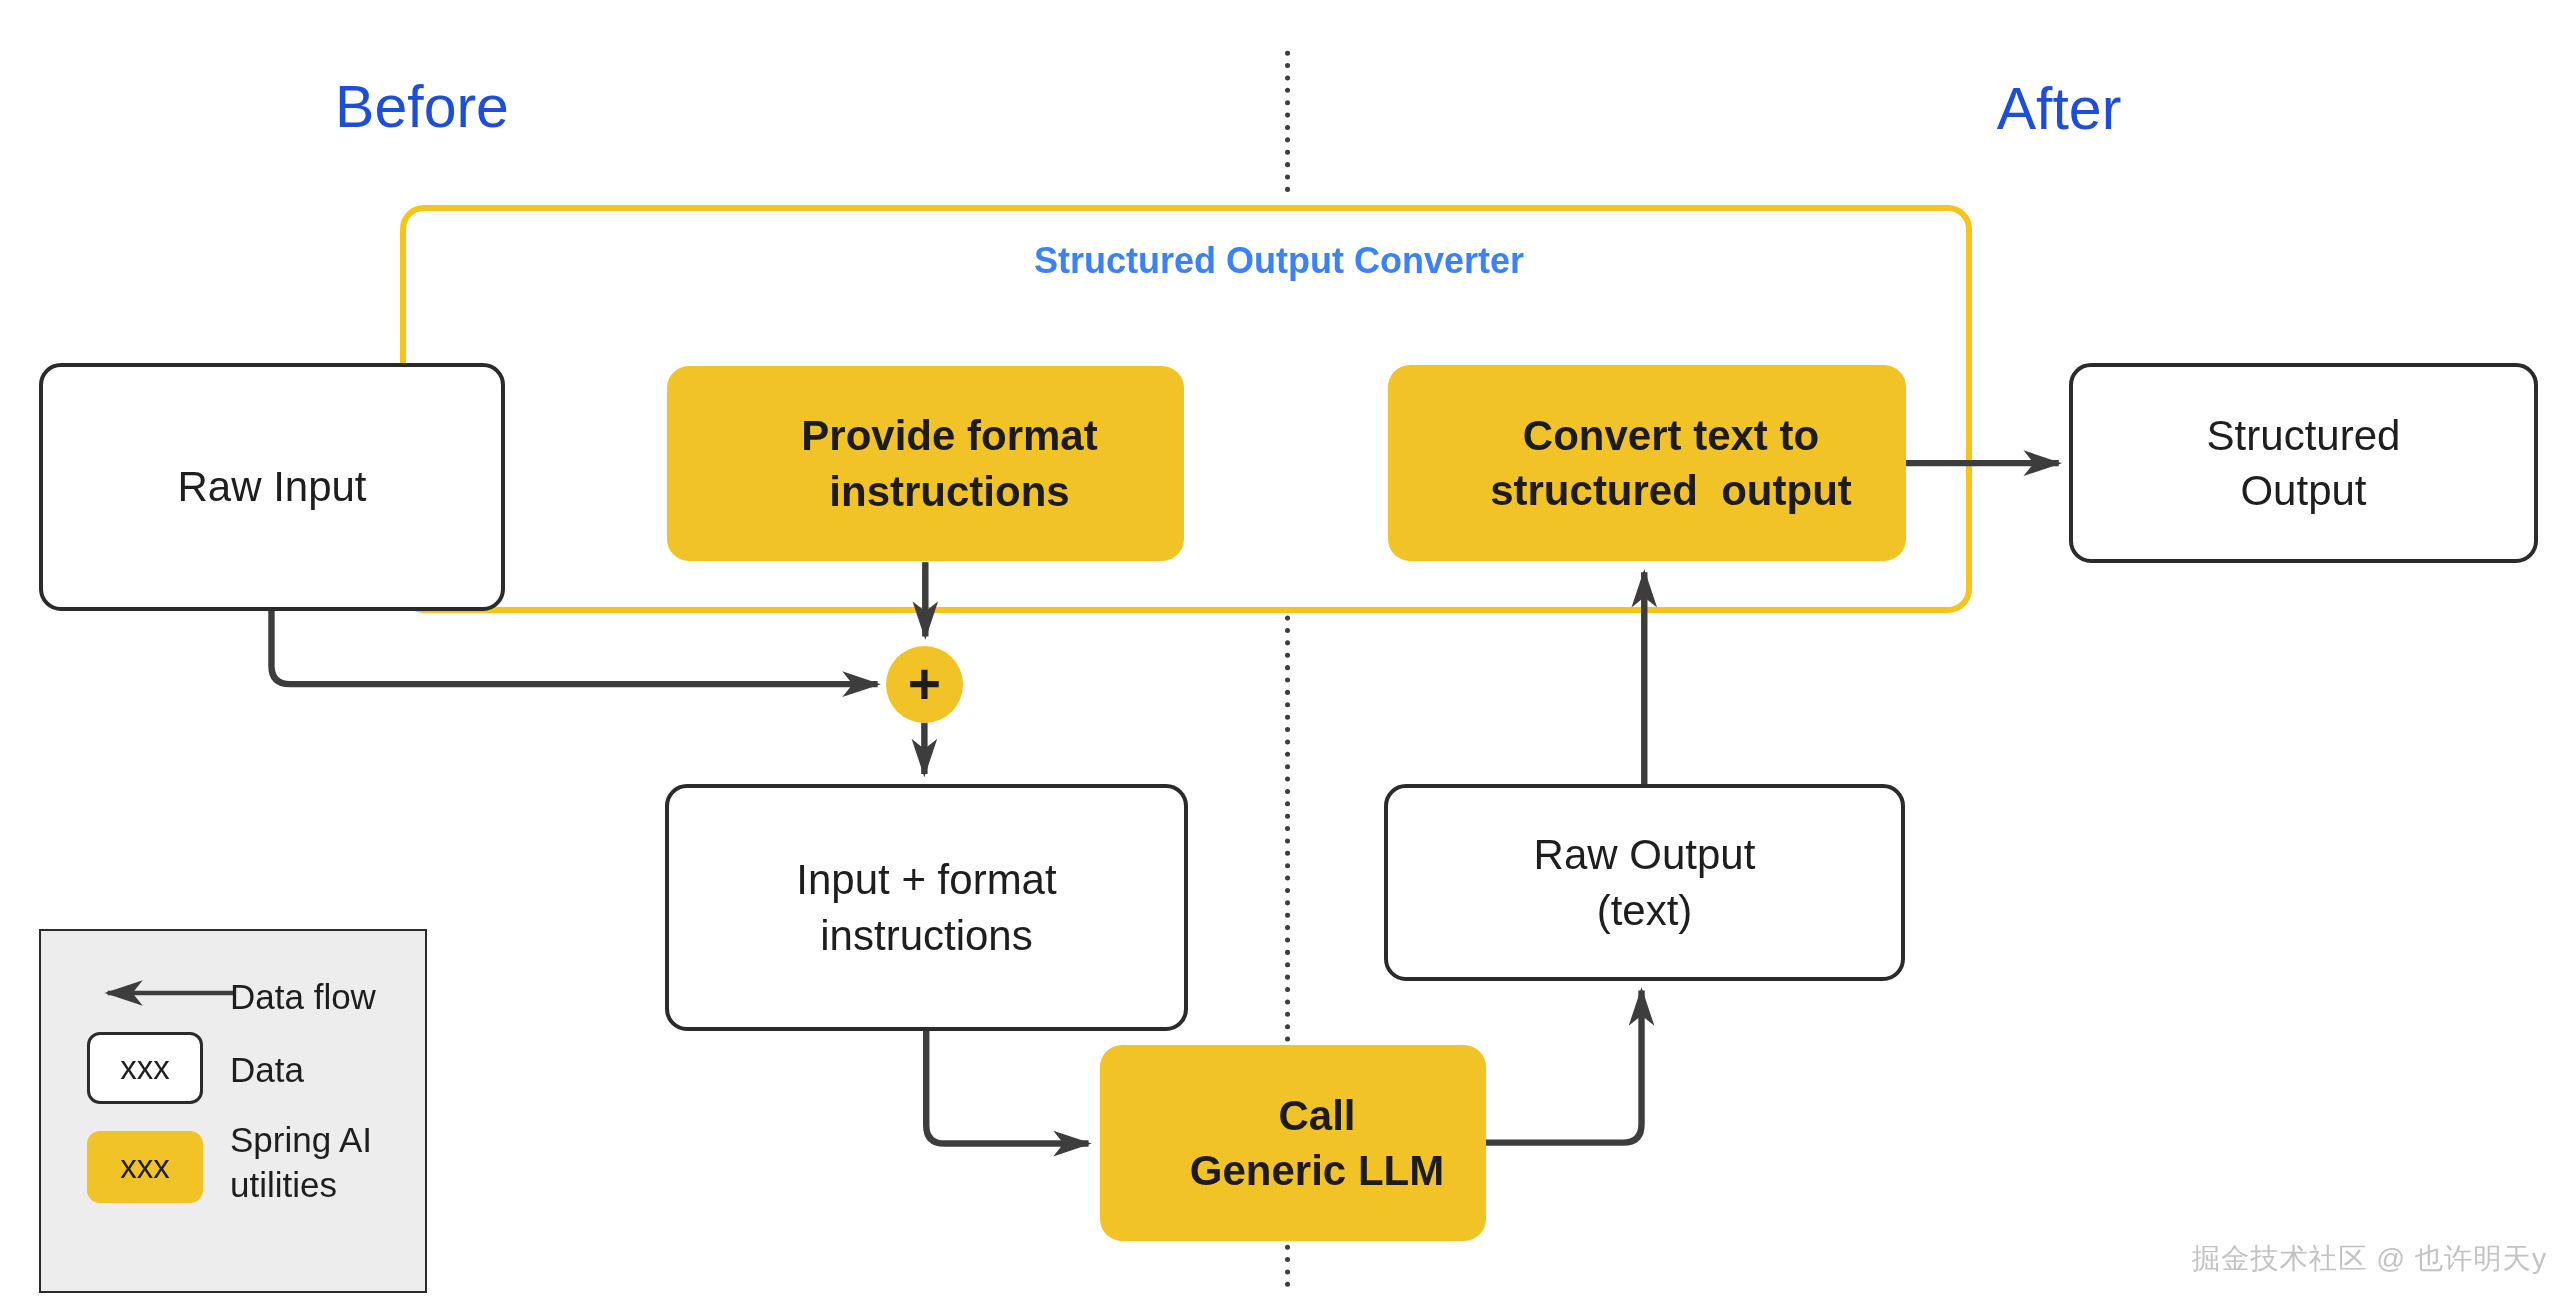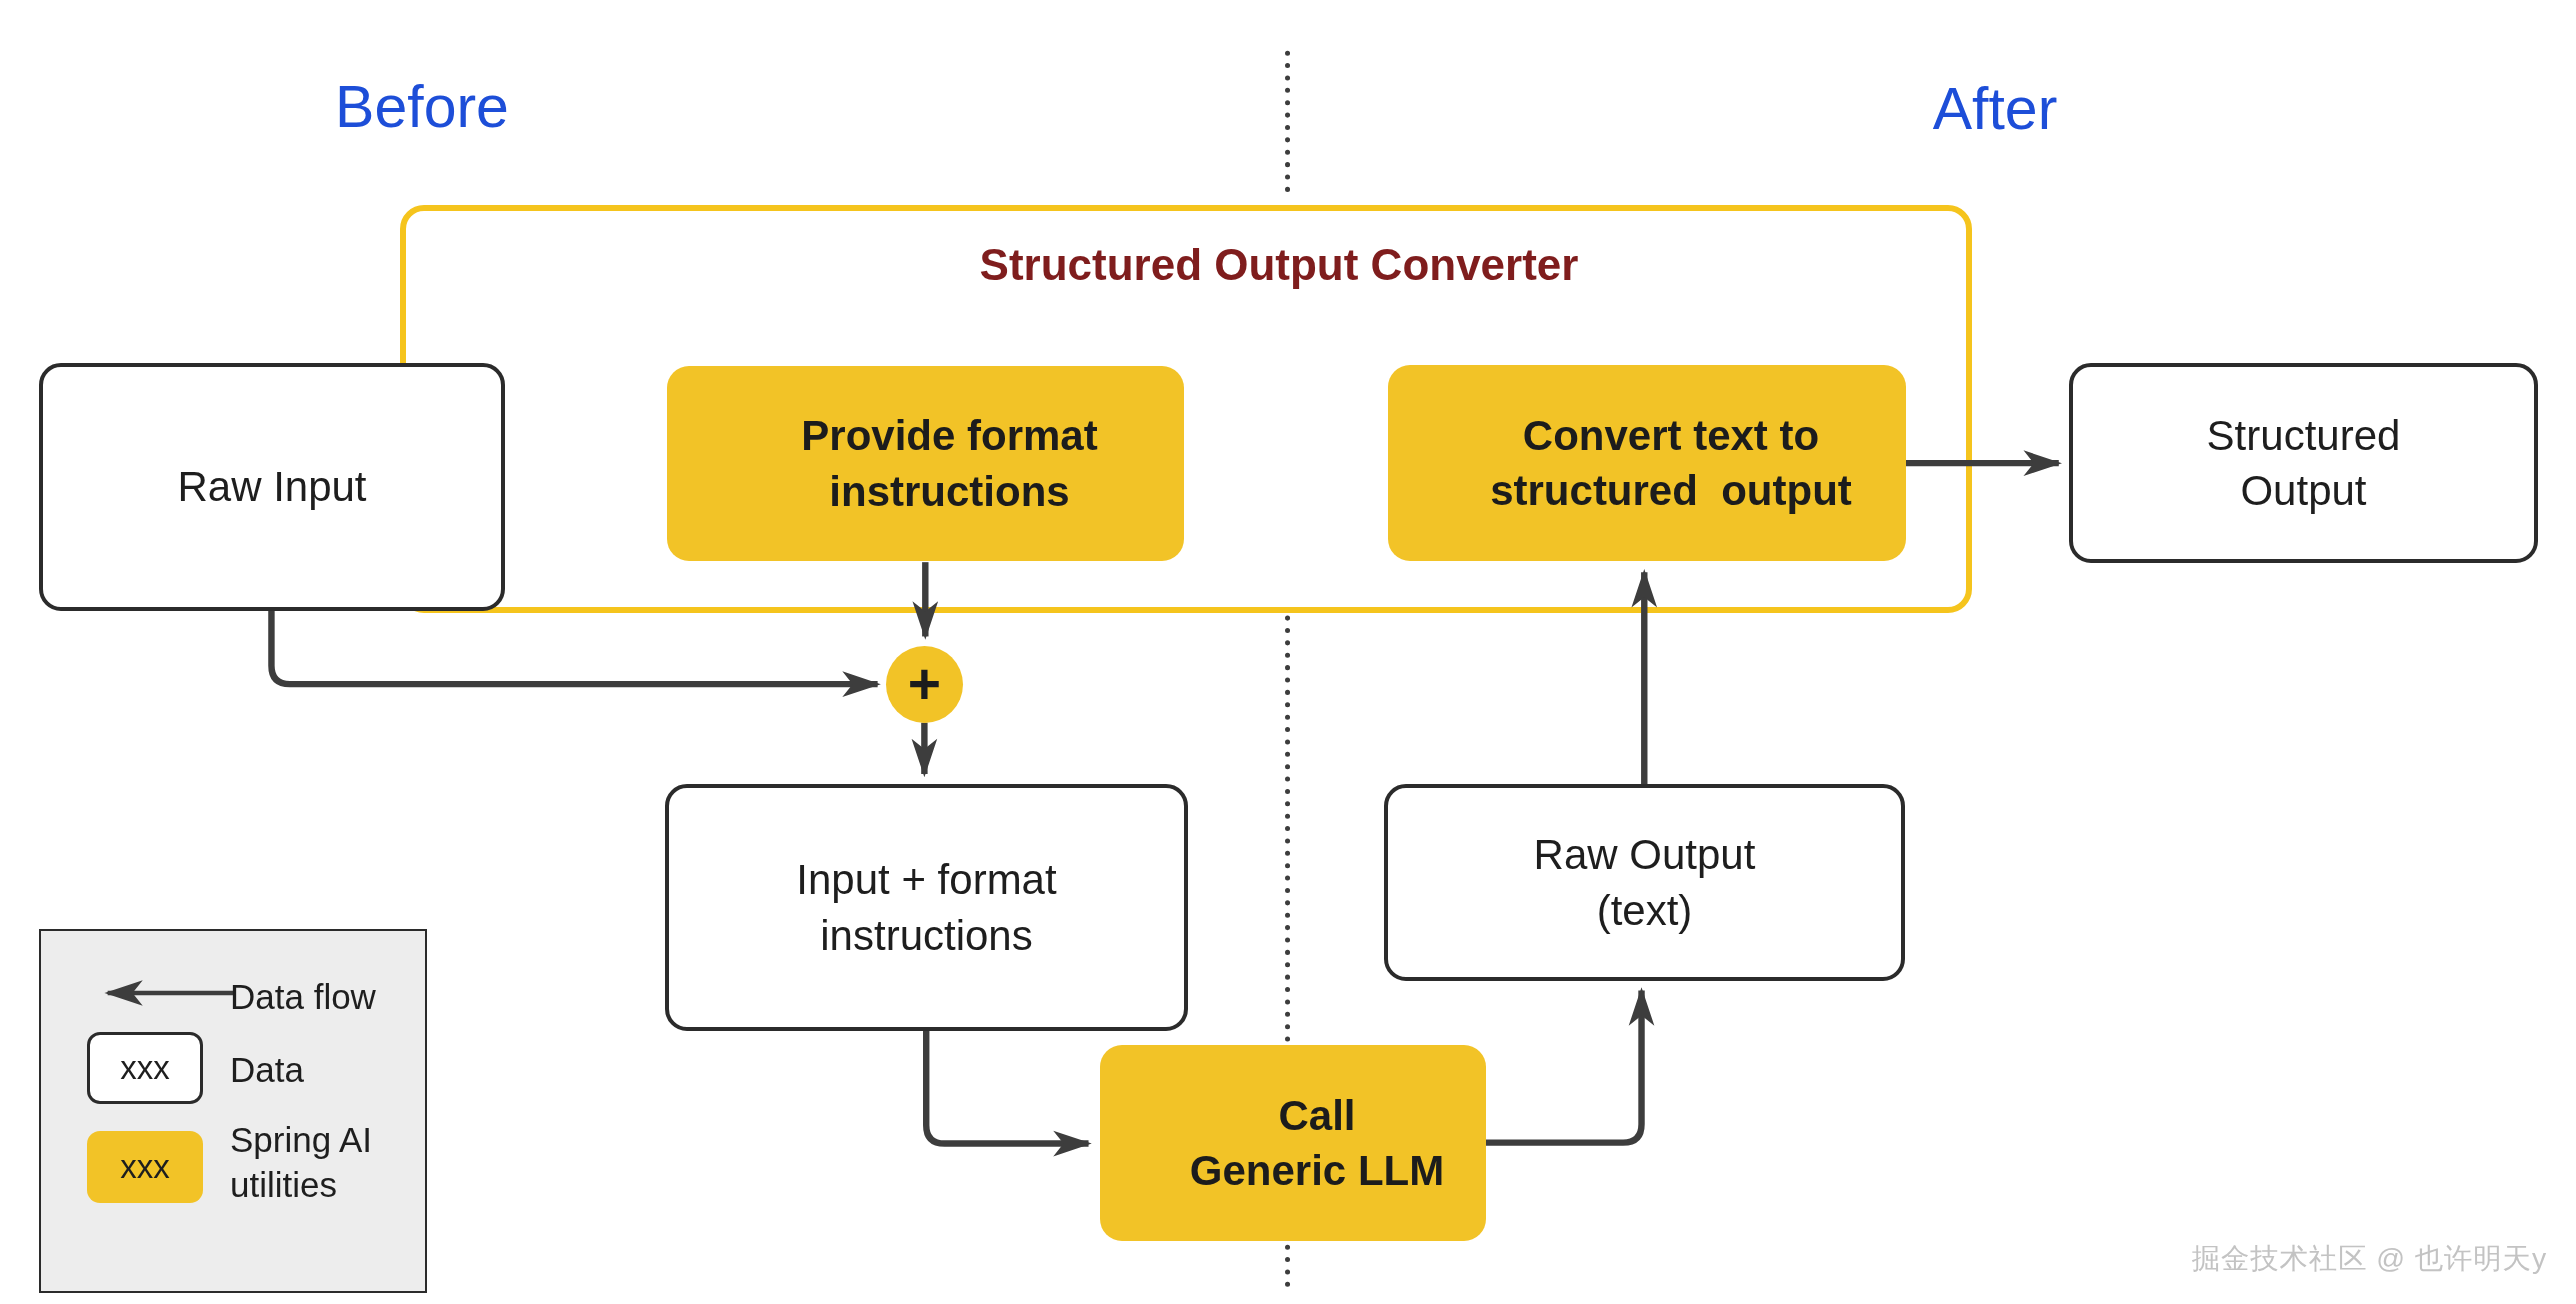--- a/index.html
+++ b/index.html
@@ -3,27 +3,27 @@
 <meta charset="utf-8">
 <style>
   html,body{margin:0;padding:0;background:#ffffff;}
   body{font-family:"Liberation Sans", sans-serif;color:#1e1e1e;}
   .stage{position:relative;width:2576px;height:1305px;background:#ffffff;overflow:hidden;}
   .stage *{box-sizing:border-box;}
 
   
   .section-label{position:absolute;font-size:59px;color:#1d4ed8;text-align:center;}
   .label-before{left:303px;top:73px;width:238px;}
-  .label-after{left:1876px;top:75px;width:238px;text-align:center;}
+  .label-after{left:1940px;top:75px;width:238px;text-align:center;}
 
   
   .converter{position:absolute;left:400px;top:205px;width:1572px;height:408px;
              background:#ffffff;border:6.4px solid #F5C41D;border-radius:24px;}
   .converter-title{position:absolute;left:637px;top:240px;width:1284px;text-align:center;
-                   font-size:44px;font-weight:700;color:#7f1d1d;}
+                   font-size:36px;font-weight:700;color:#3b82f6;}
 
   
   .dbox{position:absolute;background:#ffffff;border:4.6px solid #2B2B2B;border-radius:22px;
         display:flex;flex-direction:column;align-items:center;justify-content:center;
         font-size:42px;color:#1e1e1e;line-height:1.32;text-align:center;}
   .ubox{position:absolute;background:#F2C327;border:none;border-radius:22px;
         display:flex;flex-direction:column;align-items:center;justify-content:center;
         font-size:42px;font-weight:700;color:#1c1c1c;line-height:1.32;text-align:center;padding-left:48px;}
   .line{display:block;white-space:pre;}
 

